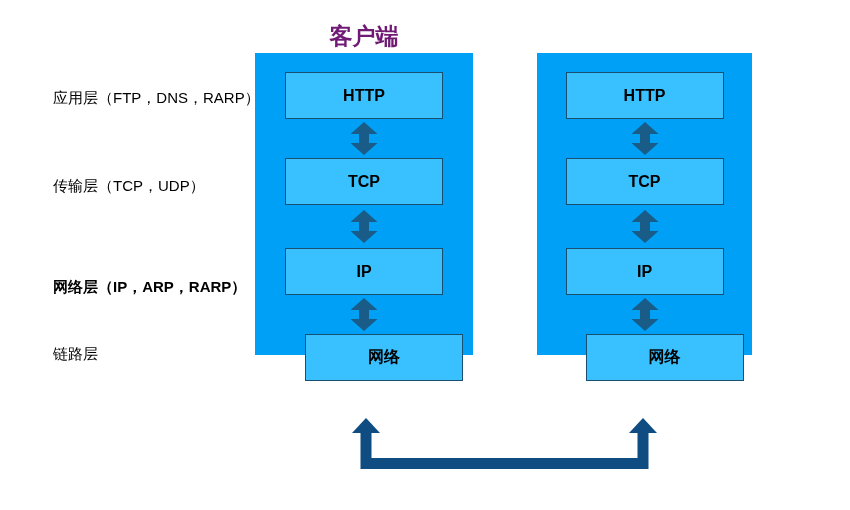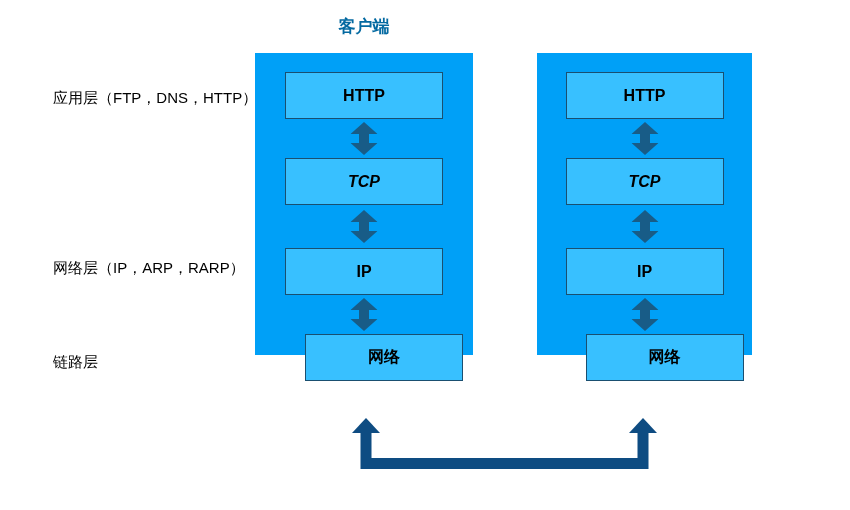--- a/index.html
+++ b/index.html
@@ -11,44 +11,44 @@
   .canvas {
     position: relative;
     width: 850px;
     height: 510px;
     background: #ffffff;
     overflow: hidden;
     color: #000;
   }
   .col-title {
     position: absolute;
-    top: 16px;
+    top: 25px;
     height: 22px;
     line-height: 22px;
     text-align: center;
-    font-size: 17px;
+    font-size: 23px;
     font-weight: bold;
-    color: #0369a1;
+    color: #701a75;
   }
   .col-title.client { left: 255px; width: 218px; }
   .col-title.server { left: 537px; width: 215px; }
 
   .layer-label {
     position: absolute;
     left: 53px;
     height: 20px;
     line-height: 20px;
     font-size: 15px;
     color: #000;
     white-space: nowrap;
   }
   .label-0 { top: 88px; }
   .label-1 { top: 176px; }
-  .label-2 { top: 258px; }
-  .label-3 { top: 352px; text-align: right; }
+  .label-2 { top: 277px; font-weight: bold; }
+  .label-3 { top: 344px; text-align: right; }
 
   .column {
     position: absolute;
     top: 53px;
     height: 302px;
     background: var(--column-fill, #00A0F7);
   }
   .column.client-col { left: 255px; width: 218px; }
   .column.server-col { left: 537px; width: 215px; }
 
@@ -61,21 +61,21 @@
     background: var(--box-fill, #38C0FF);
     border: 1px solid var(--box-border, #1A4F70);
     display: flex;
     align-items: center;
     justify-content: center;
     font-size: 16px;
     font-weight: bold;
     color: #000;
   }
   .box-0 { top: 19px; }
-  .box-1 { top: 105px; font-style: italic; }
+  .box-1 { top: 105px; }
   .box-2 { top: 195px; }
   .box-3 { top: 281px; margin-left: 20px; }
 
   .varrow {
     position: absolute;
     left: 50%;
     transform: translateX(-50%);
     width: 27px;
     height: 33px;
   }
@@ -91,21 +91,22 @@
     height: 58px;
   }
 </style>
 </head>
 <body>
 
 <div class="canvas">
 
   <div class="col-title client">客户端</div>
 
-  <div class="layer-label label-0">应用层（FTP，DNS，HTTP）</div>
+  <div class="layer-label label-0">应用层（FTP，DNS，RARP）</div>
+  <div class="layer-label label-1">传输层（TCP，UDP）</div>
   <div class="layer-label label-2">网络层（IP，ARP，RARP）</div>
   <div class="layer-label label-3">链路层</div>
 
   <div class="column client-col">
     <div class="proto-box box-0">HTTP</div>
     <svg class="varrow arrow-0" viewBox="0 0 27 33">
       <polygon points="13.5,0 27,12 0,12" style="fill:var(--arrow)"></polygon>
       <polygon points="13.5,33 27,21 0,21" style="fill:var(--arrow)"></polygon>
       <rect x="8.5" y="10" width="10" height="13" style="fill:var(--arrow)"></rect>
     </svg>

